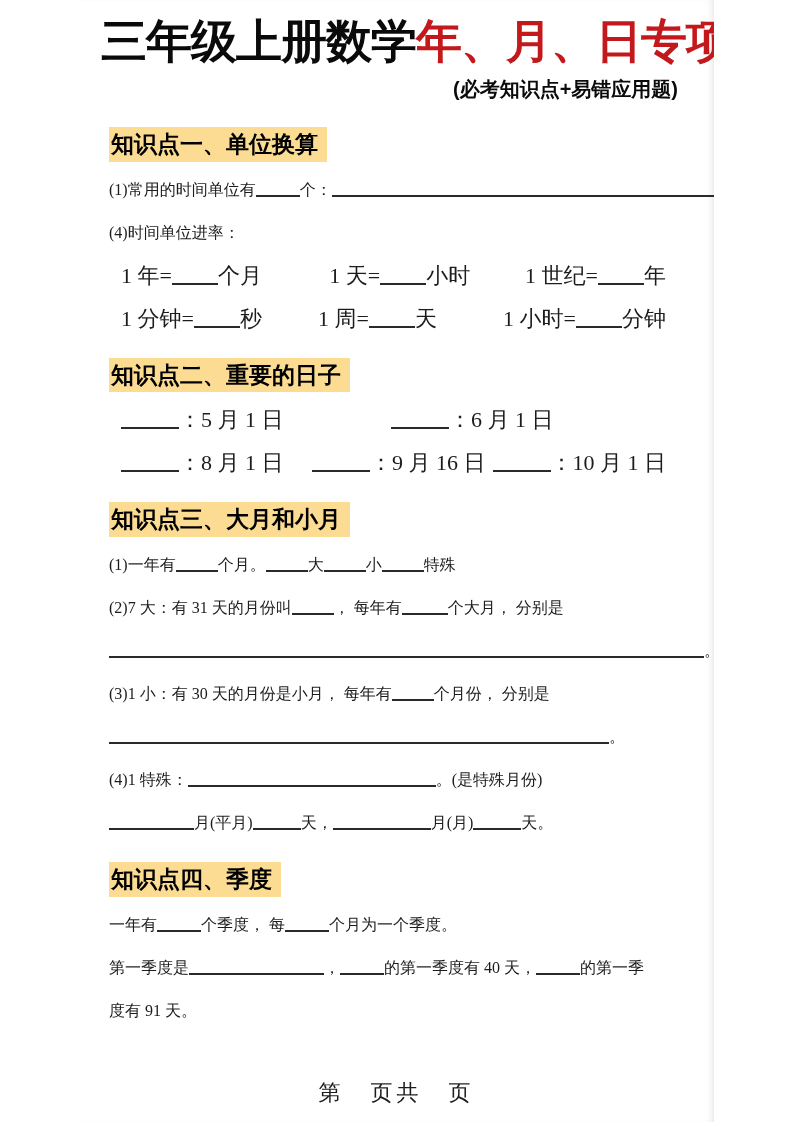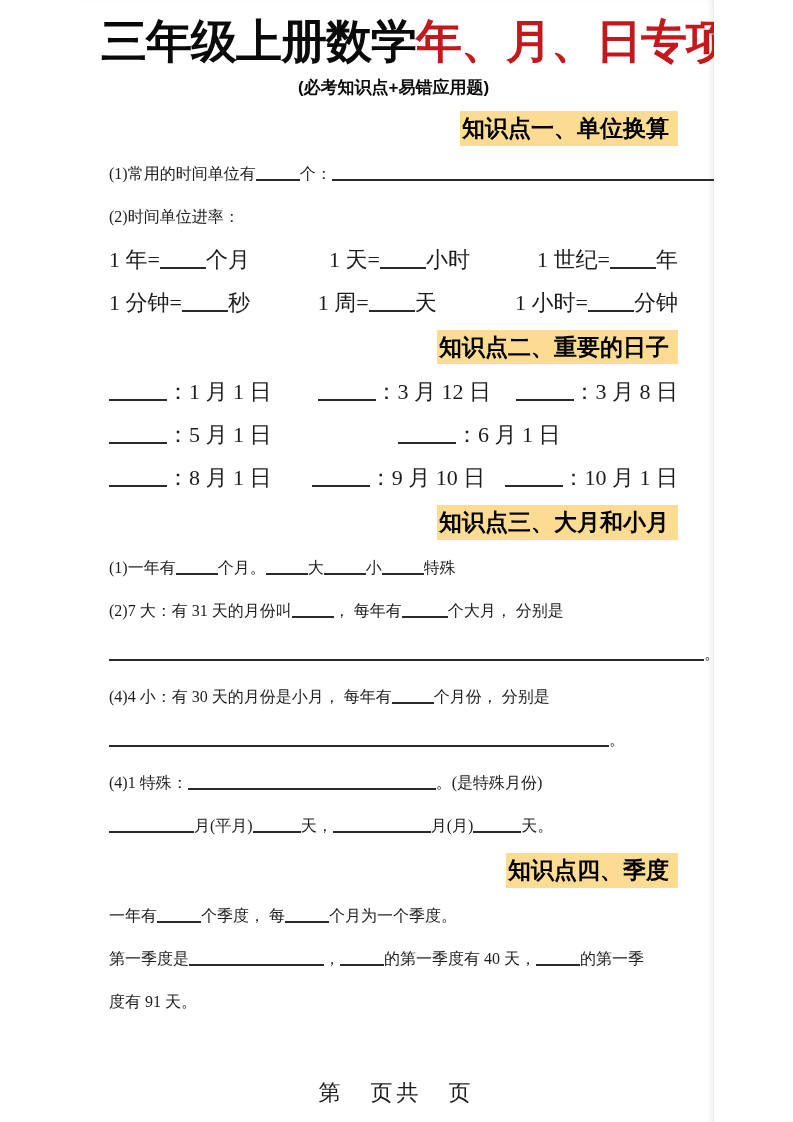--- a/index.html
+++ b/index.html
@@ -20,51 +20,50 @@
     font-family:"Liberation Sans","DejaVu Sans",sans-serif;
     font-weight:900;
     font-size:46px;
     line-height:1.3;
     letter-spacing:-1px;
     color:#0a0a0a;
     white-space:nowrap;
   }
   .title .red{color:#c3191c;}
   .subtitle{
-    text-align:center;
+    text-align:right;
     font-family:"Liberation Sans","DejaVu Sans",sans-serif;
     font-weight:700;
-    font-size:17px;
+    font-size:20px;
     margin:2px 0 10px;
     color:#0a0a0a;
   }
-  .sec-head{margin:12px 0 8px;text-align:right;}
+  .sec-head{margin:24px 0 8px;}
   .sec-head .hl{
     display:inline-block;
     background:#fbdc92;
     color:#000;
     font-family:"Liberation Sans","DejaVu Sans",sans-serif;
     font-weight:800;
     font-size:23px;
     padding:3px 9px 3px 2px;
     line-height:1.25;
   }
   .line{
     margin:12px 0;
     font-size:16px;
     line-height:31px;
     white-space:nowrap;
   }
   .row3{
     display:flex;
-    margin:12px 0;
+    margin:12px 12px;
     font-size:22px;
     line-height:31px;
     white-space:nowrap;
-    gap:19px;
   }
   .conv .cell:nth-child(1){width:250px;}
   .conv .cell:nth-child(2){width:235px;}
   .dates .cell:nth-child(1){width:270px;}
   .dates .cell:nth-child(2){width:255px;}
   .blank{
     display:inline-block;
     height:16px;
     border-bottom:2px solid #2a2a2a;
     vertical-align:-2px;
@@ -84,57 +83,52 @@
 
 <div class="page">
 
   <h1 class="title"><span>三年级上册数学</span><span class="red">年、月、日专项练习</span></h1>
 
   <div class="subtitle">(必考知识点+易错应用题)</div>
 
   <section>
     <div class="sec-head"><span class="hl">知识点一、单位换算</span></div>
     <p class="line"><span>(1)常用的时间单位有</span><span class="blank" style="width: 44px;"></span><span>个：</span><span class="blank" style="width: 408px;"></span><span>。</span></p>
-    <p class="line"><span>(2)时间单位进率：</span></p>
+    <p class="line"><span>(4)时间单位进率：</span></p>
     <div class="row3 conv">
       <span class="cell"><span>1 年=</span><span class="blank" style="width: 46px;"></span><span>个月</span></span>
       <span class="cell"><span>1 天=</span><span class="blank" style="width: 46px;"></span><span>小时</span></span>
       <span class="cell"><span>1 世纪=</span><span class="blank" style="width: 46px;"></span><span>年</span></span>
     </div>
     <div class="row3 conv">
       <span class="cell"><span>1 分钟=</span><span class="blank" style="width: 46px;"></span><span>秒</span></span>
       <span class="cell"><span>1 周=</span><span class="blank" style="width: 46px;"></span><span>天</span></span>
       <span class="cell"><span>1 小时=</span><span class="blank" style="width: 46px;"></span><span>分钟</span></span>
     </div>
   </section>
 
   <section>
     <div class="sec-head"><span class="hl">知识点二、重要的日子</span></div>
     <div class="row3 dates">
-      <span class="cell"><span class="blank" style="width: 58px;"></span><span>：1 月 1 日</span></span>
-      <span class="cell"><span class="blank" style="width: 58px;"></span><span>：3 月 12 日</span></span>
-      <span class="cell"><span class="blank" style="width: 58px;"></span><span>：3 月 8 日</span></span>
-    </div>
-    <div class="row3 dates">
       <span class="cell"><span class="blank" style="width: 58px;"></span><span>：5 月 1 日</span></span>
       <span class="cell"><span class="blank" style="width: 58px;"></span><span>：6 月 1 日</span></span>
     </div>
     <div class="row3 dates">
       <span class="cell"><span class="blank" style="width: 58px;"></span><span>：8 月 1 日</span></span>
-      <span class="cell"><span class="blank" style="width: 58px;"></span><span>：9 月 10 日</span></span>
+      <span class="cell"><span class="blank" style="width: 58px;"></span><span>：9 月 16 日</span></span>
       <span class="cell"><span class="blank" style="width: 58px;"></span><span>：10 月 1 日</span></span>
     </div>
   </section>
 
   <section>
     <div class="sec-head"><span class="hl">知识点三、大月和小月</span></div>
     <p class="line"><span>(1)一年有</span><span class="blank" style="width: 42px;"></span><span>个月。</span><span class="blank" style="width: 42px;"></span><span>大</span><span class="blank" style="width: 42px;"></span><span>小</span><span class="blank" style="width: 42px;"></span><span>特殊</span></p>
     <p class="line"><span>(2)7 大：有 31 天的月份叫</span><span class="blank" style="width: 42px;"></span><span>， 每年有</span><span class="blank" style="width: 46px;"></span><span>个大月， 分别是</span></p>
     <p class="line"><span class="blank" style="width: 595px;"></span><span>。</span></p>
-    <p class="line"><span>(4)4 小：有 30 天的月份是小月， 每年有</span><span class="blank" style="width: 42px;"></span><span>个月份， 分别是</span></p>
+    <p class="line"><span>(3)1 小：有 30 天的月份是小月， 每年有</span><span class="blank" style="width: 42px;"></span><span>个月份， 分别是</span></p>
     <p class="line"><span class="blank" style="width: 500px;"></span><span>。</span></p>
     <p class="line"><span>(4)1 特殊：</span><span class="blank" style="width: 248px;"></span><span>。(是特殊月份)</span></p>
     <p class="line"><span class="blank" style="width: 85px;"></span><span>月(平月)</span><span class="blank" style="width: 48px;"></span><span>天，</span><span class="blank" style="width: 98px;"></span><span>月(月)</span><span class="blank" style="width: 48px;"></span><span>天。</span></p>
   </section>
 
   <section>
     <div class="sec-head"><span class="hl">知识点四、季度</span></div>
     <p class="line"><span>一年有</span><span class="blank" style="width: 44px;"></span><span>个季度， 每</span><span class="blank" style="width: 44px;"></span><span>个月为一个季度。</span></p>
     <p class="line"><span>第一季度是</span><span class="blank" style="width: 135px;"></span><span>，</span><span class="blank" style="width: 44px;"></span><span>的第一季度有 40 天，</span><span class="blank" style="width: 44px;"></span><span>的第一季</span></p>
     <p class="line"><span>度有 91 天。</span></p>

